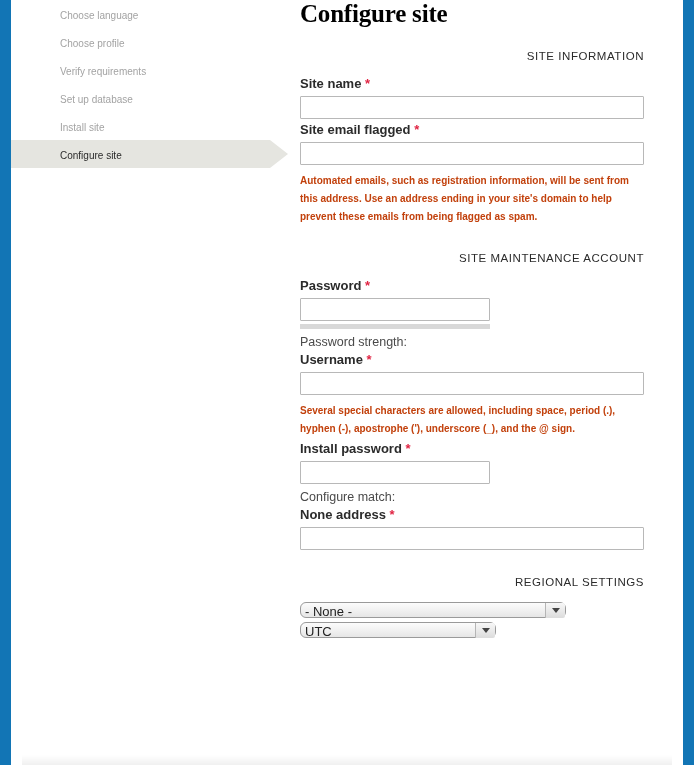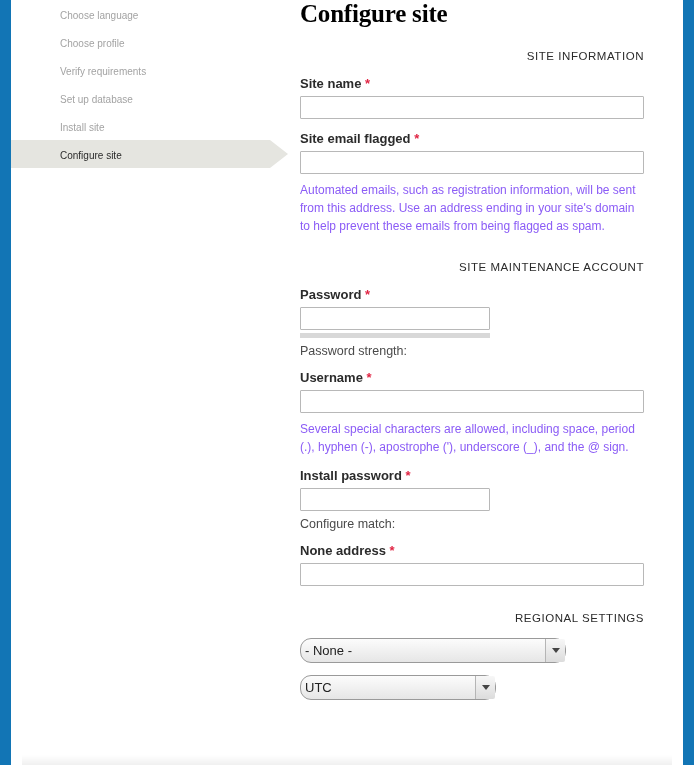--- a/index.html
+++ b/index.html
@@ -90,21 +90,21 @@
     color: #2b2b2b;
     font-weight: normal;
     text-transform: uppercase;
     margin: 0 0 14px 0;
     text-align: right;
   }
   .section {
     margin-bottom: 26px;
   }
   .field {
-    margin-bottom: 12px;
+    margin-bottom: 3px;
   }
   label.field-label {
     display: block;
     font-size: 13px;
     font-weight: bold;
     color: #2b2b2b;
     margin-bottom: 5px;
   }
   .req {
     color: #e02443;
@@ -121,42 +121,43 @@
     font-size: 13px;
     color: #333;
     padding: 2px 4px;
     border-radius: 1px;
     outline: none;
   }
   input.wide { width: 344px; }
   input.narrow { width: 190px; }
 
   .description {
-    font-size: 12px;
-    color: #8b5cf6;
+    font-size: 10px;
+    color: #c2410c;
     line-height: 18px;
     margin: 7px 0 0 0;
     max-width: 345px;
+    font-weight: bold;
   }
   .small-note {
     font-size: 12.5px;
     color: #4a4a4a;
     margin: 6px 0 0 0;
   }
   .pw-strength-bar {
     width: 190px;
     height: 5px;
     background: #d8d8d8;
     margin-top: 3px;
   }
   select.select-input {
     box-sizing: border-box;
-    height: 25px;
+    height: 16px;
     border: 1px solid #9a9a9a;
-    border-radius: 11px;
+    border-radius: 6px;
     background: linear-gradient(#fcfcfc, #e6e6e6);
     font-family: "Liberation Sans", sans-serif;
     font-size: 13px;
     color: #222;
     padding: 1px 4px;
     -webkit-appearance: none;
     appearance: none;
   }
   .select-wrap {
     position: relative;

